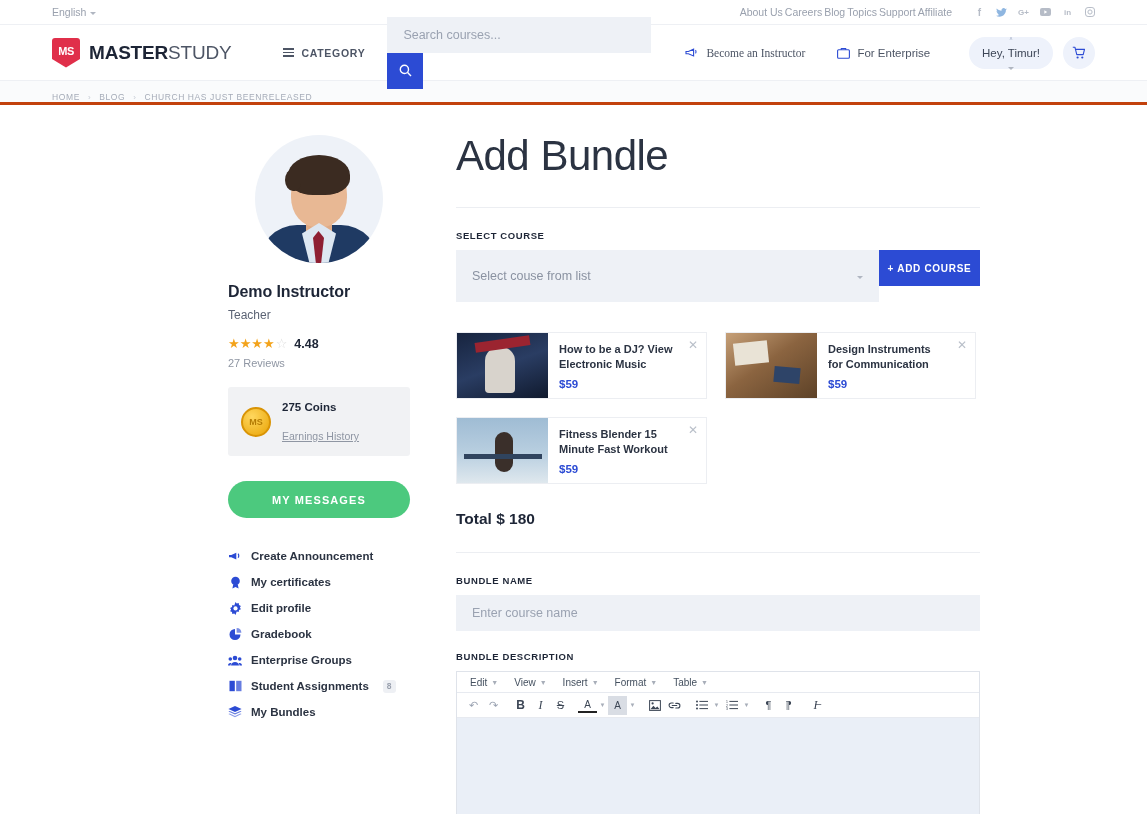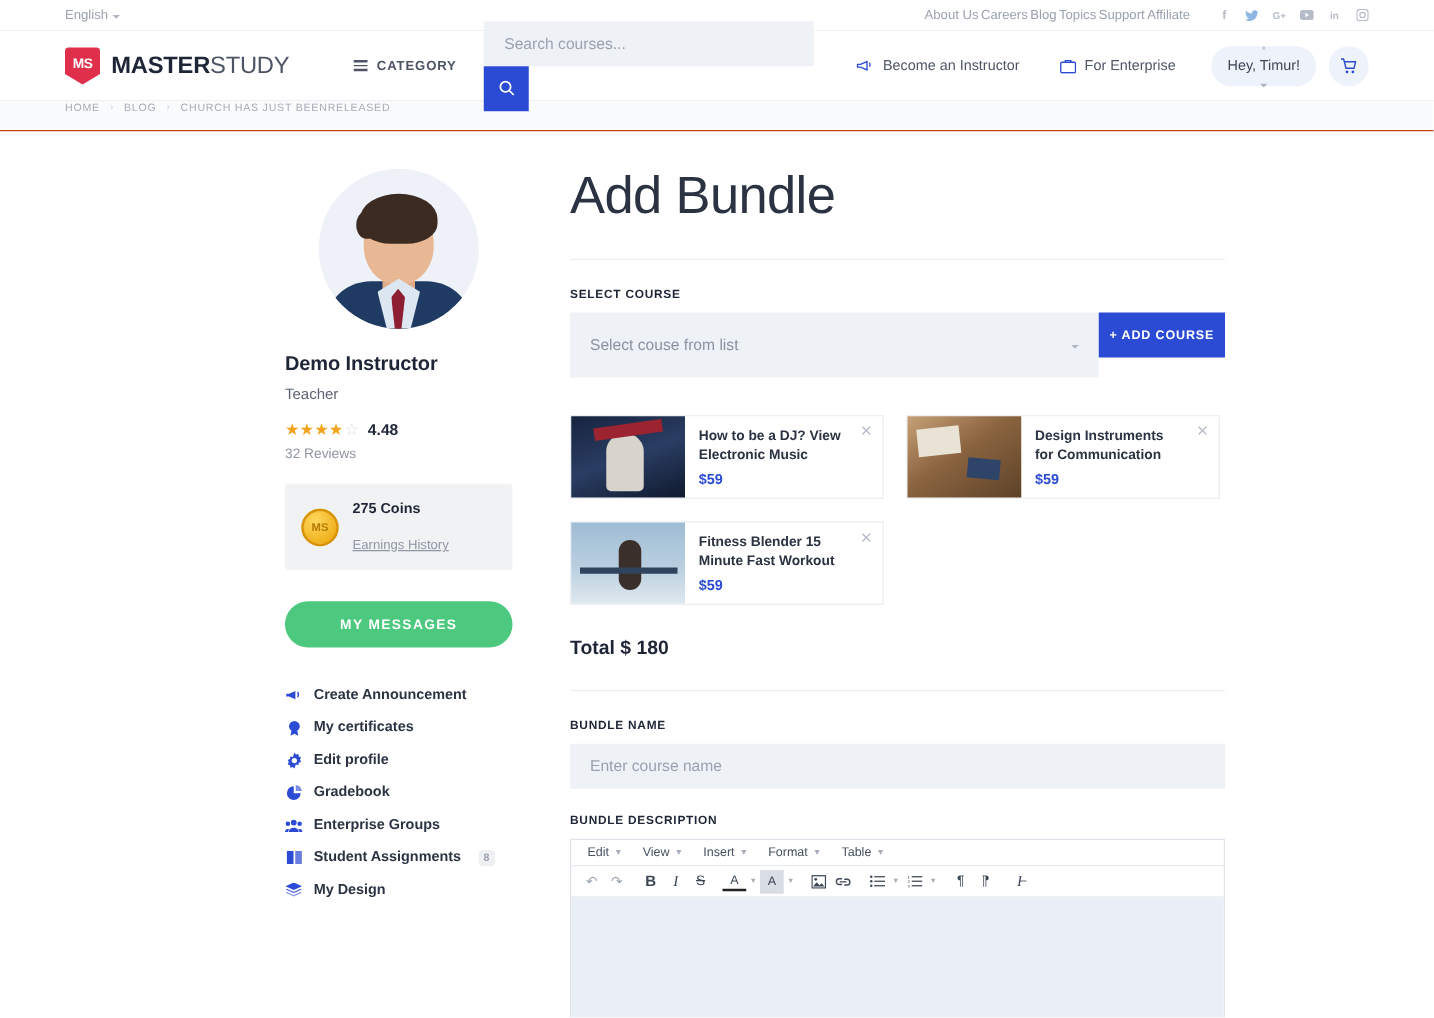--- a/index.html
+++ b/index.html
@@ -82,39 +82,39 @@
   .search-input::placeholder { color: #9aa2b1; }
   .search-btn {
     width: 36px; height: 36px; background: #2c4bd4; border: none;
     display: flex; align-items: center; justify-content: center; cursor: pointer;
   }
 
   .hdr-link {
     display: flex; align-items: center; gap: 7px;
     font-size: 11.5px; color: #4d5565; margin-left: 32px; cursor: pointer;
   }
-  .hdr-link.first { margin-left: 34px; }
+  .hdr-link.first { margin-left: 34px; font-family: Liberation Serif, serif; }
   .header .spacer { flex: 1; }
 
   .user-pill {
     display: flex; align-items: center; gap: 7px;
     background: #eef2fb; border-radius: 20px;
     height: 32px; padding: 0 13px; font-size: 11.5px; color: #3a4considerable;
     color: #3d4657; cursor: pointer; flex-direction: column;
   }
   .cart-btn {
     width: 32px; height: 32px; border-radius: 50%; background: #eef2fb;
     margin-left: 10px; display: flex; align-items: center; justify-content: center;
     cursor: pointer;
   }
 
   
   .breadcrumb-bar {
-    height: 24px; background: #fafbfc; border-bottom: 1px solid #c2410c;
-    display: flex; align-items: flex-start; padding: 0 52px;
+    height: 24px; background: #fafbfc; border-bottom: 3px solid #c2410c;
+    display: flex; align-items: flex-end; padding: 0 52px;
     font-size: 8.5px; letter-spacing: 0.6px; color: #a6acb8;
   }
   .breadcrumb-bar .sep { margin: 0 8px; color: #c7ccd5; font-size: 8px; }
   .breadcrumb-bar a { color: #a6acb8; text-decoration: none; cursor: pointer; }
 
   
   .page { display: flex; padding: 30px 52px 0 52px; }
   .sidebar { width: 182px; flex: 0 0 182px; margin-left: 176px; }
   .content { flex: 1; margin-left: 46px; max-width: 524px; }
 
@@ -381,21 +381,21 @@
       <div class="av-tie"></div>
     </div>
 
     <div class="inst-name">Demo Instructor</div>
     <div class="inst-role">Teacher</div>
 
     <div class="rating-row">
       <span class="stars">★★★★<span class="empty">☆</span></span>
       <span class="rating-val">4.48</span>
     </div>
-    <div class="reviews">32 Reviews</div>
+    <div class="reviews">27 Reviews</div>
 
     <div class="coins-box">
       <div class="coin">
         <span>MS</span>
       </div>
       <div>
         <div class="coins-title">275 Coins</div>
         <a class="coins-link">Earnings History</a>
       </div>
     </div>
@@ -463,21 +463,21 @@
         <span class="menu-badge">8</span>
       </div>
       <div class="menu-item">
         <span class="menu-ico">
           <svg width="14" height="12" viewBox="0 0 14 12">
               <path d="M7 0L13.6 3 7 6 .4 3z" fill="#2c4bd4"></path>
               <path d="M7 7.3L1.7 4.9.4 5.5 7 8.6l6.6-3.1-1.3-.6z" fill="#2c4bd4" opacity=".75"></path>
               <path d="M7 9.9L1.7 7.5.4 8.1 7 11.2l6.6-3.1-1.3-.6z" fill="#2c4bd4" opacity=".55"></path>
             </svg>
         </span>
-        <span>My Design</span>
+        <span>My Bundles</span>
       </div>
     </div>
   </div>
 
   <div class="content">
     <h1 class="page-title">Add Bundle</h1>
     <div class="hr"></div>
 
     <div class="field-label">SELECT COURSE</div>
     <div class="select-row">

